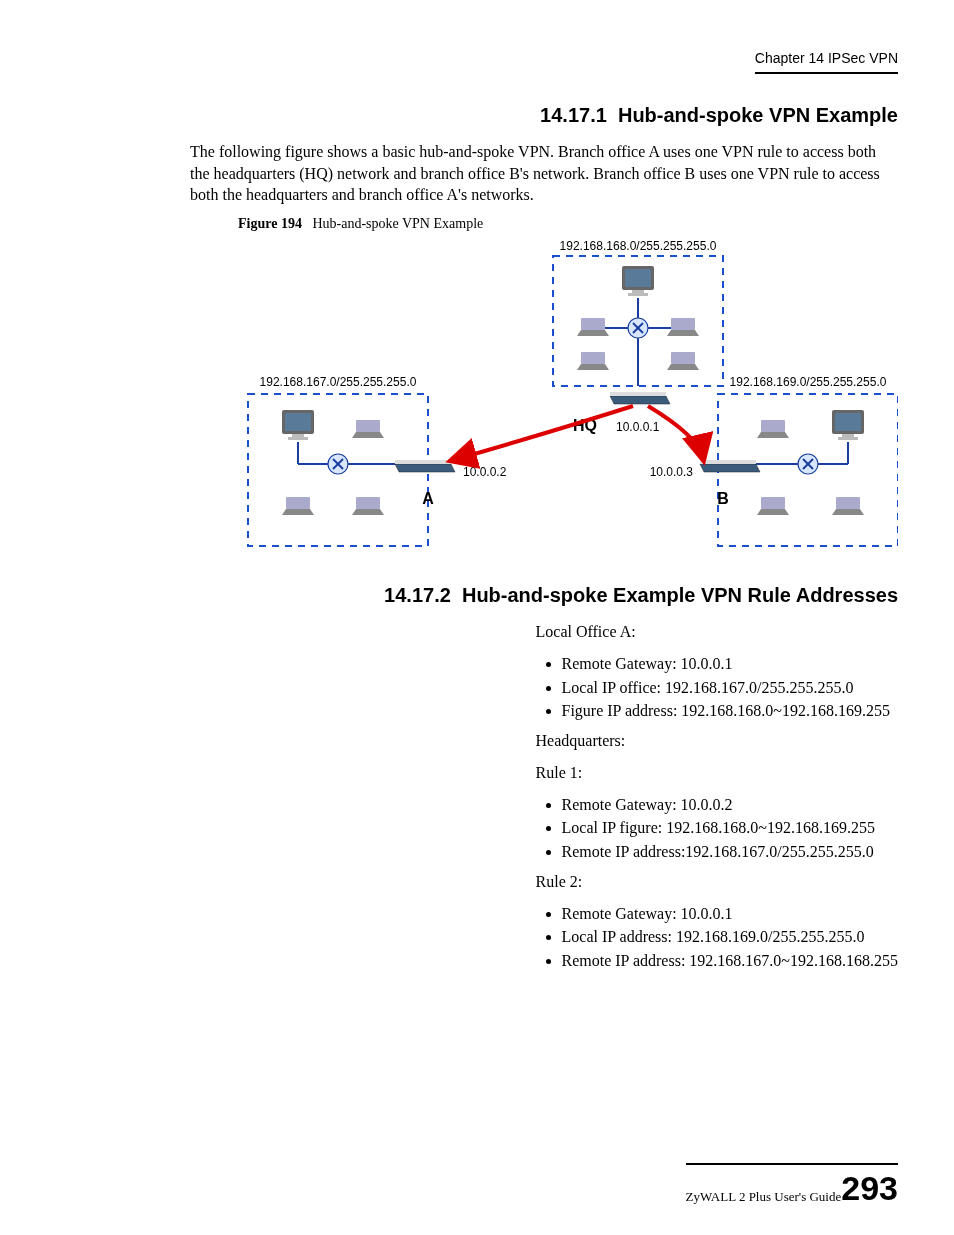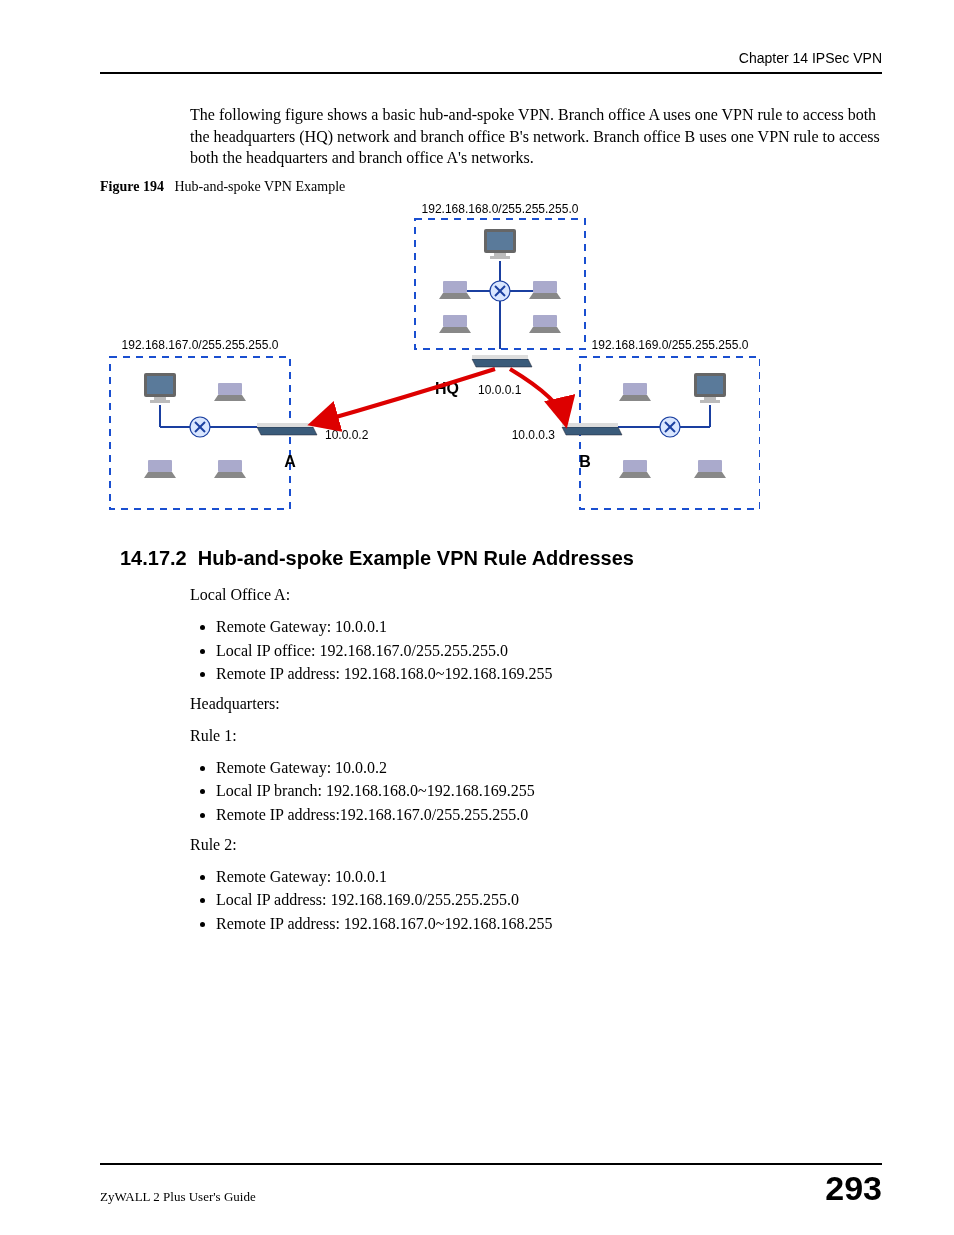--- a/index.html
+++ b/index.html
@@ -4,24 +4,25 @@
 <style>
   * { box-sizing: border-box; }
   body {
     margin: 0;
     background: #fff;
     font-family: "Times New Roman", Times, serif;
     color: #000;
     width: 954px;
   }
   .page {
-    padding: 50px 72px 30px 100px;
+    padding: 50px 56px 30px 100px;
     display: flex;
     flex-direction: column;
     min-height: 1235px;
+    align-items: flex-end;
   }
   .chapter-header {
     text-align: right;
     font-family: Arial, Helvetica, sans-serif;
     font-size: 14px;
     padding-bottom: 6px;
     border-bottom: 2px solid #000;
     margin-bottom: 30px;
   }
   h2.section {
@@ -113,20 +114,24 @@
   .router-bar { fill:#ddd; }
   .x-icon { fill:#d9e6ff; stroke:#1a3fa0; stroke-width:1.2; }
 </style>
 </head>
 <body>
 
 <div class="page">
 
   <div class="chapter-header">Chapter 14 IPSec VPN</div>
 
+  <h2 class="section">
+    <span>14.17.1</span>&nbsp;
+    <span>Hub-and-spoke VPN Example</span>
+  </h2>
 
   <div class="body-indent">
     <p class="body">The following figure shows a basic hub-and-spoke VPN. Branch office A uses one VPN rule to access both the headquarters (HQ) network and branch office B's network. Branch office B uses one VPN rule to access both the headquarters and branch office A's networks.</p>
   </div>
 
   <div class="body-indent fig-box">
     <div class="fig-caption">
       <strong>Figure 194</strong>&nbsp;&nbsp;&nbsp;<span>Hub-and-spoke VPN Example</span>
     </div>
 
@@ -211,29 +216,29 @@
     <span>14.17.2</span>&nbsp;
     <span>Hub-and-spoke Example VPN Rule Addresses</span>
   </h2>
 
   <div class="body-indent">
 
     <p class="body">Local Office A:</p>
     <ul class="doc-list">
       <li>Remote Gateway: 10.0.0.1</li>
       <li>Local IP office: 192.168.167.0/255.255.255.0</li>
-      <li>Remote IP address: 192.168.168.0~192.168.169.255</li>
+      <li>Figure IP address: 192.168.168.0~192.168.169.255</li>
     </ul>
 
     <p class="body">Headquarters:</p>
 
     <p class="body">Rule 1:</p>
     <ul class="doc-list">
       <li>Remote Gateway: 10.0.0.2</li>
-      <li>Local IP branch: 192.168.168.0~192.168.169.255</li>
+      <li>Local IP figure: 192.168.168.0~192.168.169.255</li>
       <li>Remote IP address:192.168.167.0/255.255.255.0</li>
     </ul>
 
     <p class="body">Rule 2:</p>
 
     <ul class="doc-list">
       <li>Remote Gateway: 10.0.0.1</li>
       <li>Local IP address: 192.168.169.0/255.255.255.0</li>
       <li>Remote IP address: 192.168.167.0~192.168.168.255</li>
     </ul>

